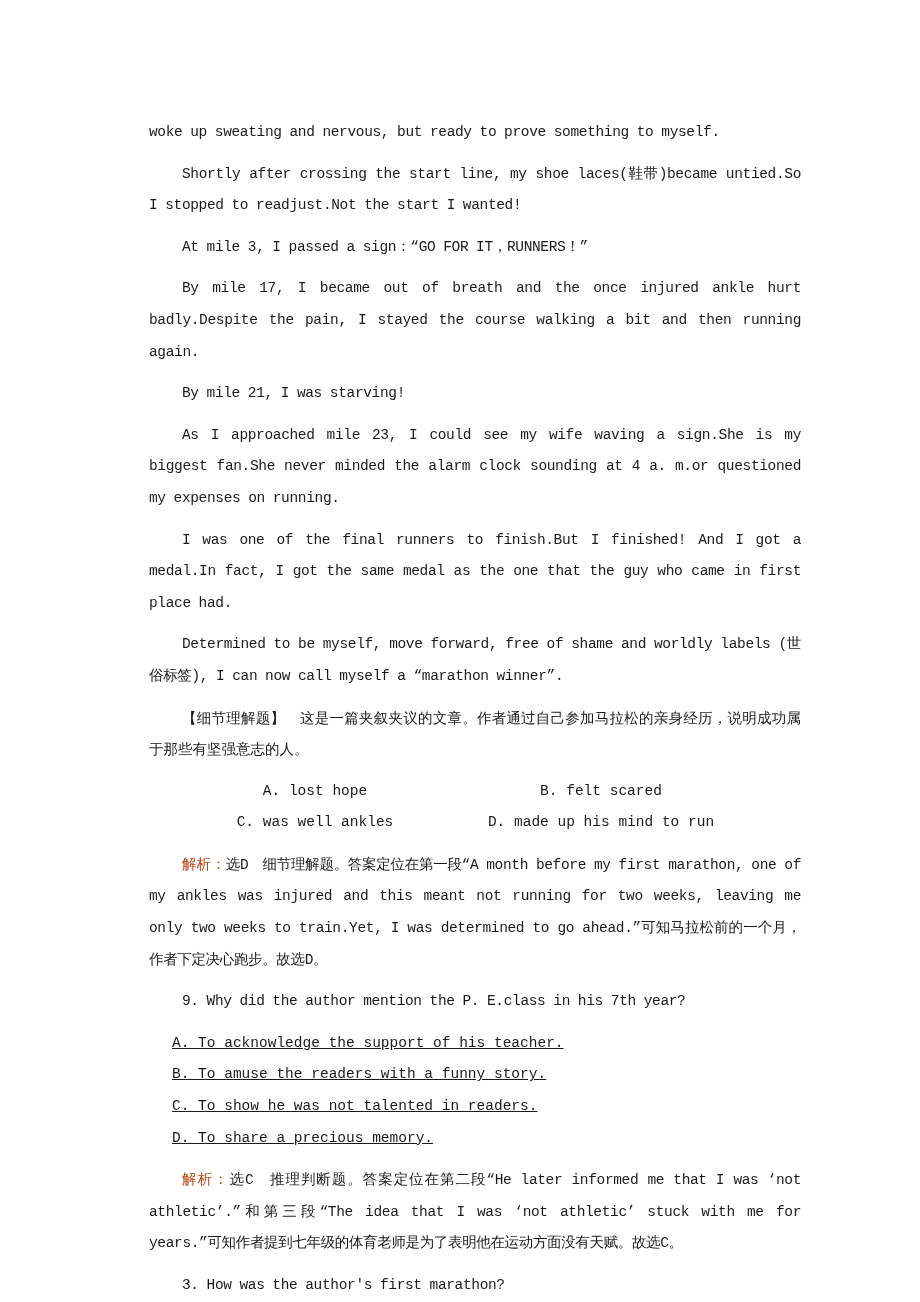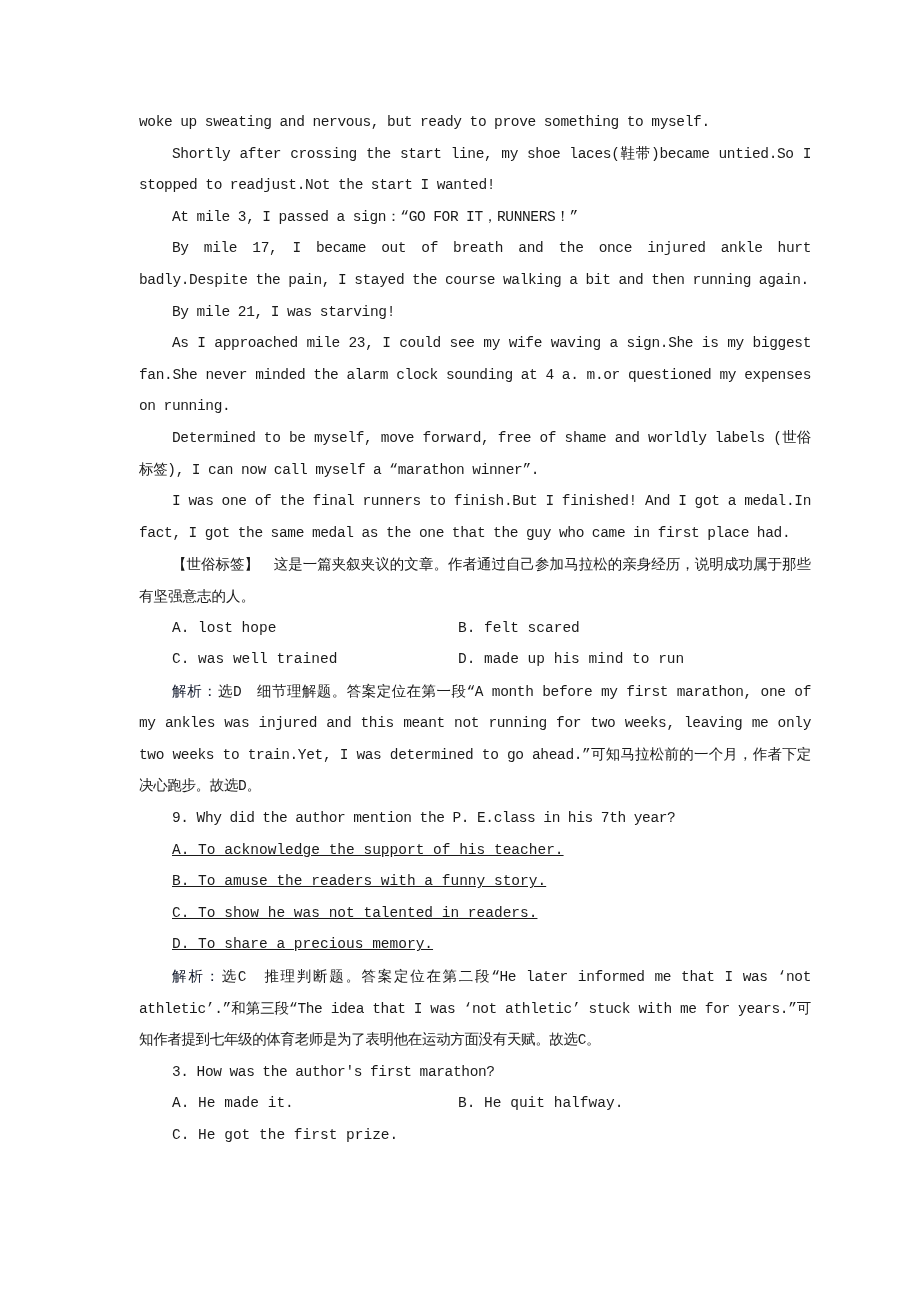--- a/index.html
+++ b/index.html
@@ -2,54 +2,54 @@
 <html><head>
   <meta charset="utf-8">
   <style>
     html, body { margin: 0; padding: 0; background: #ffffff; }
     body { width: 920px; height: 1302px; position: relative; overflow: hidden; }
     .page {
       position: absolute; left: 139px; top: 107px; width: 672px;
       font-family: "Liberation Mono", "DejaVu Sans Mono", monospace;
       font-size: 14.5px; color: #1a1a1a; line-height: 31.6px;
     }
-    .p { margin: 0; text-align: justify; letter-spacing: -0.35px; word-spacing: -0.5px; }
+    .p { margin: 10px; text-align: justify; letter-spacing: -0.35px; word-spacing: -0.5px; }
     .indent { text-indent: 33px; }
     .opt-row { display: flex; padding-left: 33px; }
-    .opt-row .opt { flex: 0 0 286px; }
+    .opt-row .opt { flex: 0 0 286px; text-align: center; }
     .opt-single { padding-left: 33px; text-decoration: underline; }
     .cn { font-family: "DejaVu Serif", serif; letter-spacing: 0; }
-    .label-blue { color: #0f172a; }
+    .label-blue { color: #c2410c; }
     .lead-title { font-weight: normal; }
   </style>
 </head>
 <body>
 
 <div class="page">
 
   <div>
     <p class="p">woke up sweating and nervous, but ready to prove something to myself.</p>
     <p class="p indent">Shortly after crossing the start line, my shoe laces(鞋带)became untied.So I stopped to readjust.Not the start I wanted!</p>
     <p class="p indent">At mile 3, I passed a sign：“GO FOR IT，RUNNERS！”</p>
     <p class="p indent">By mile 17, I became out of breath and the once injured ankle hurt badly.Despite the pain, I stayed the course walking a bit and then running again.</p>
     <p class="p indent">By mile 21, I was starving!</p>
     <p class="p indent">As I approached mile 23, I could see my wife waving a sign.She is my biggest fan.She never minded the alarm clock sounding at 4 a. m.or questioned my expenses on running.</p>
+    <p class="p indent">I was one of the final runners to finish.But I finished! And I got a medal.In fact, I got the same medal as the one that the guy who came in first place had.</p>
     <p class="p indent">Determined to be myself, move forward, free of shame and worldly labels (世俗标签), I can now call myself a “marathon winner”.</p>
-    <p class="p indent">I was one of the final runners to finish.But I finished! And I got a medal.In fact, I got the same medal as the one that the guy who came in first place had.</p>
   </div>
 
-  <p class="p indent cn"><span class="lead-title">【世俗标签】</span><span>　这是一篇夹叙夹议的文章。作者通过自己参加马拉松的亲身经历，说明成功属于那些有坚强意志的人。</span></p>
+  <p class="p indent cn"><span class="lead-title">【细节理解题】</span><span>　这是一篇夹叙夹议的文章。作者通过自己参加马拉松的亲身经历，说明成功属于那些有坚强意志的人。</span></p>
 
   <div>
     <div class="opt-row">
       <span class="opt">A. lost hope</span>
       <span class="opt">B. felt scared</span>
     </div>
     <div class="opt-row">
-      <span class="opt">C. was well trained</span>
+      <span class="opt">C. was well ankles</span>
       <span class="opt">D. made up his mind to run</span>
     </div>
     <p class="p indent"><span class="label-blue cn">解析：</span><span>选D　细节理解题。答案定位在第一段“A month before my first marathon, one of my ankles was injured and this meant not running for two weeks, leaving me only two weeks to train.Yet, I was determined to go ahead.”可知马拉松前的一个月，作者下定决心跑步。故选D。</span></p>
   </div>
 
   <div>
     <p class="p indent">9. Why did the author mention the P. E.class in his 7th year?</p>
     <div class="opt-single">A. To acknowledge the support of his teacher.</div>
     <div class="opt-single">B. To amuse the readers with a funny story.</div>
     <div class="opt-single">C. To show he was not talented in readers.</div>

